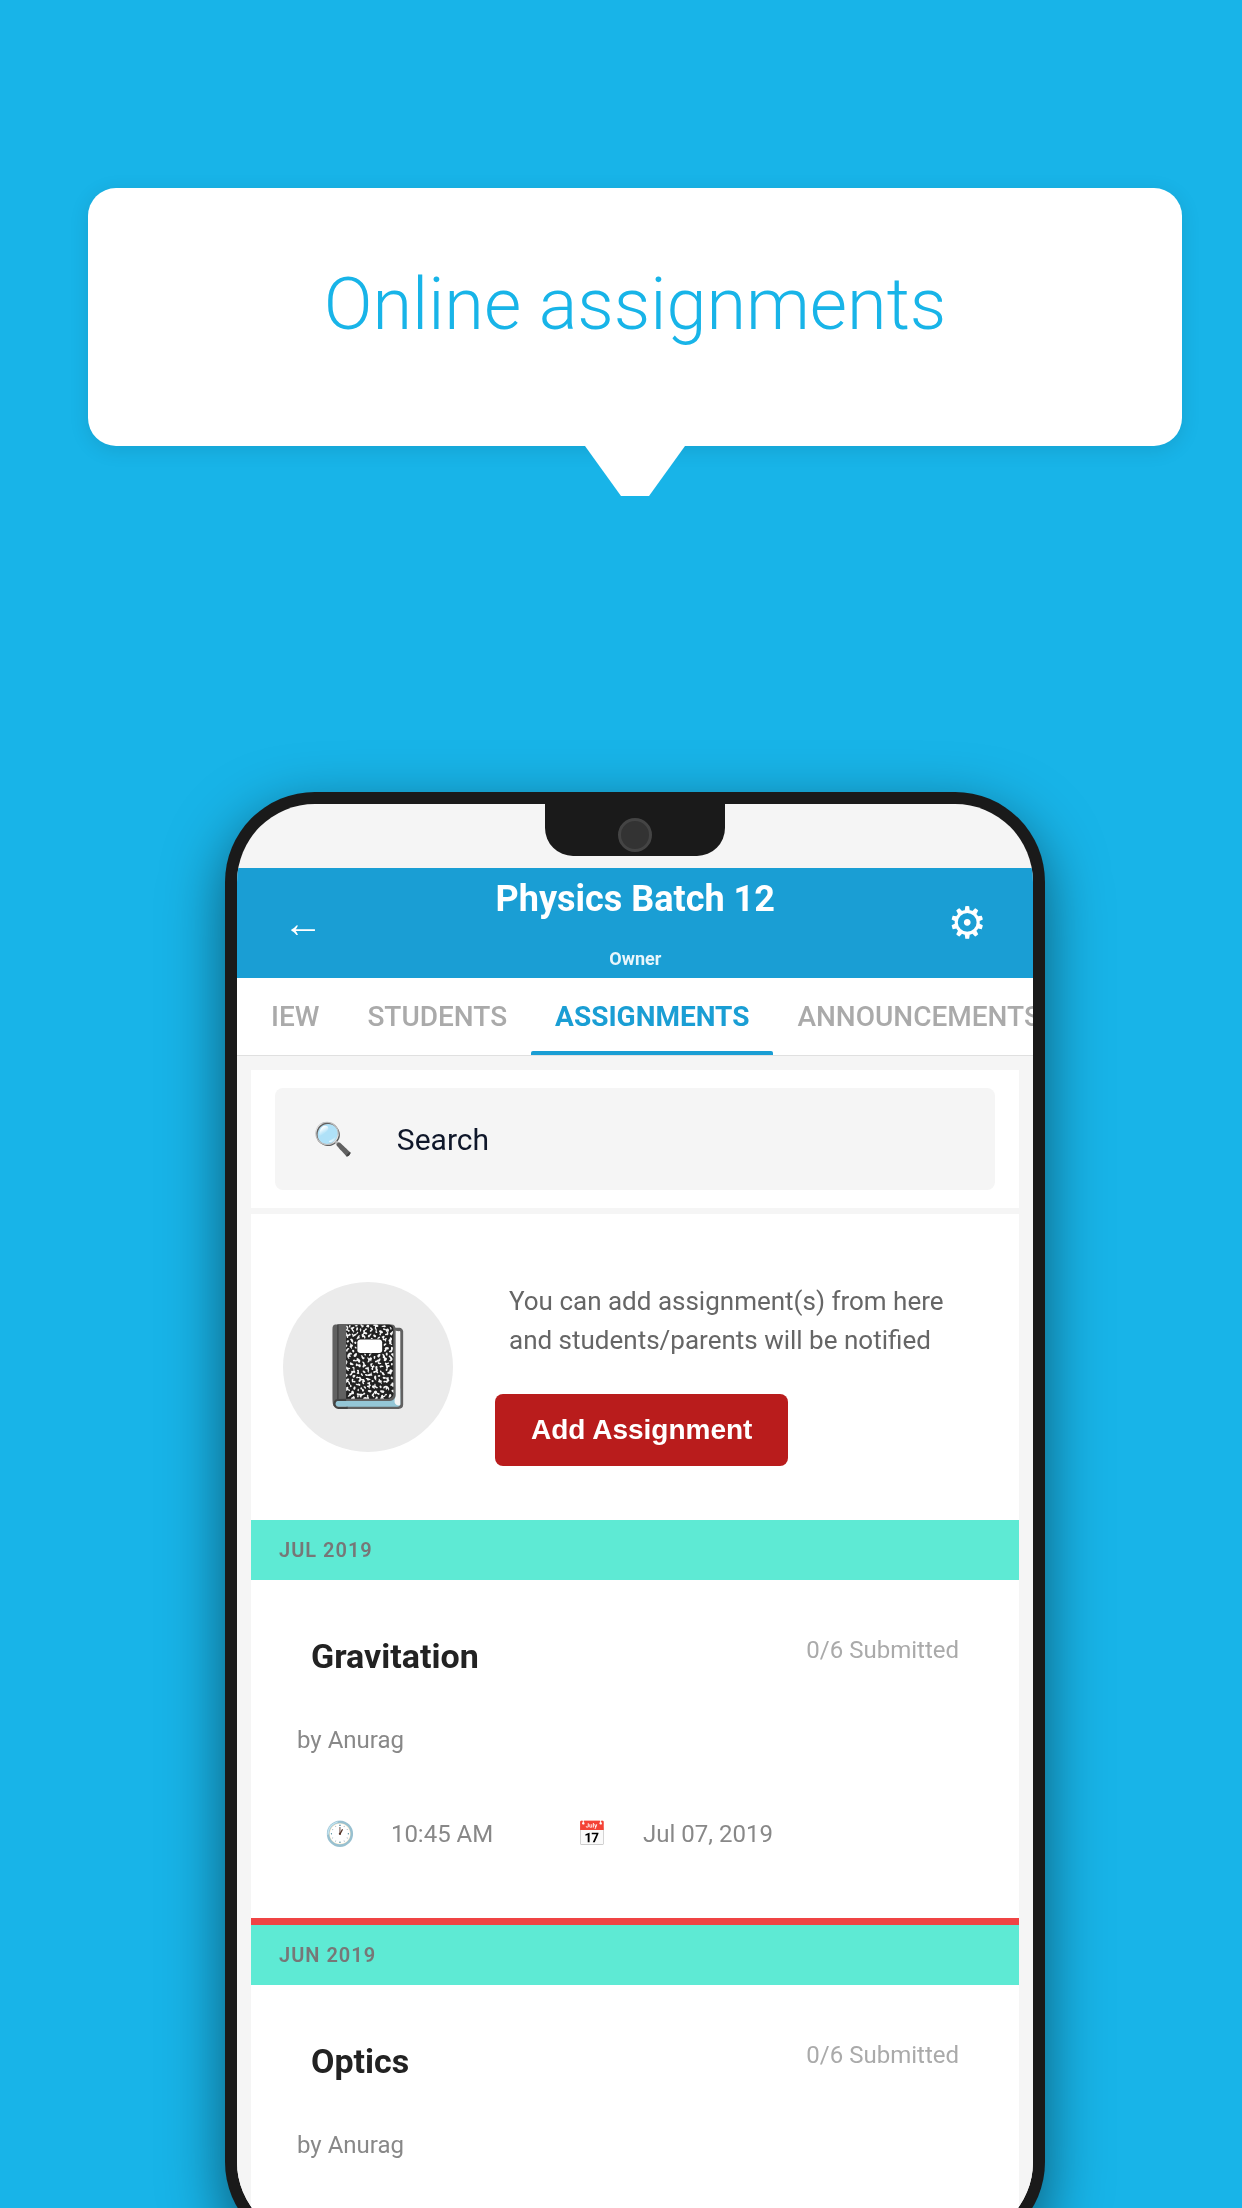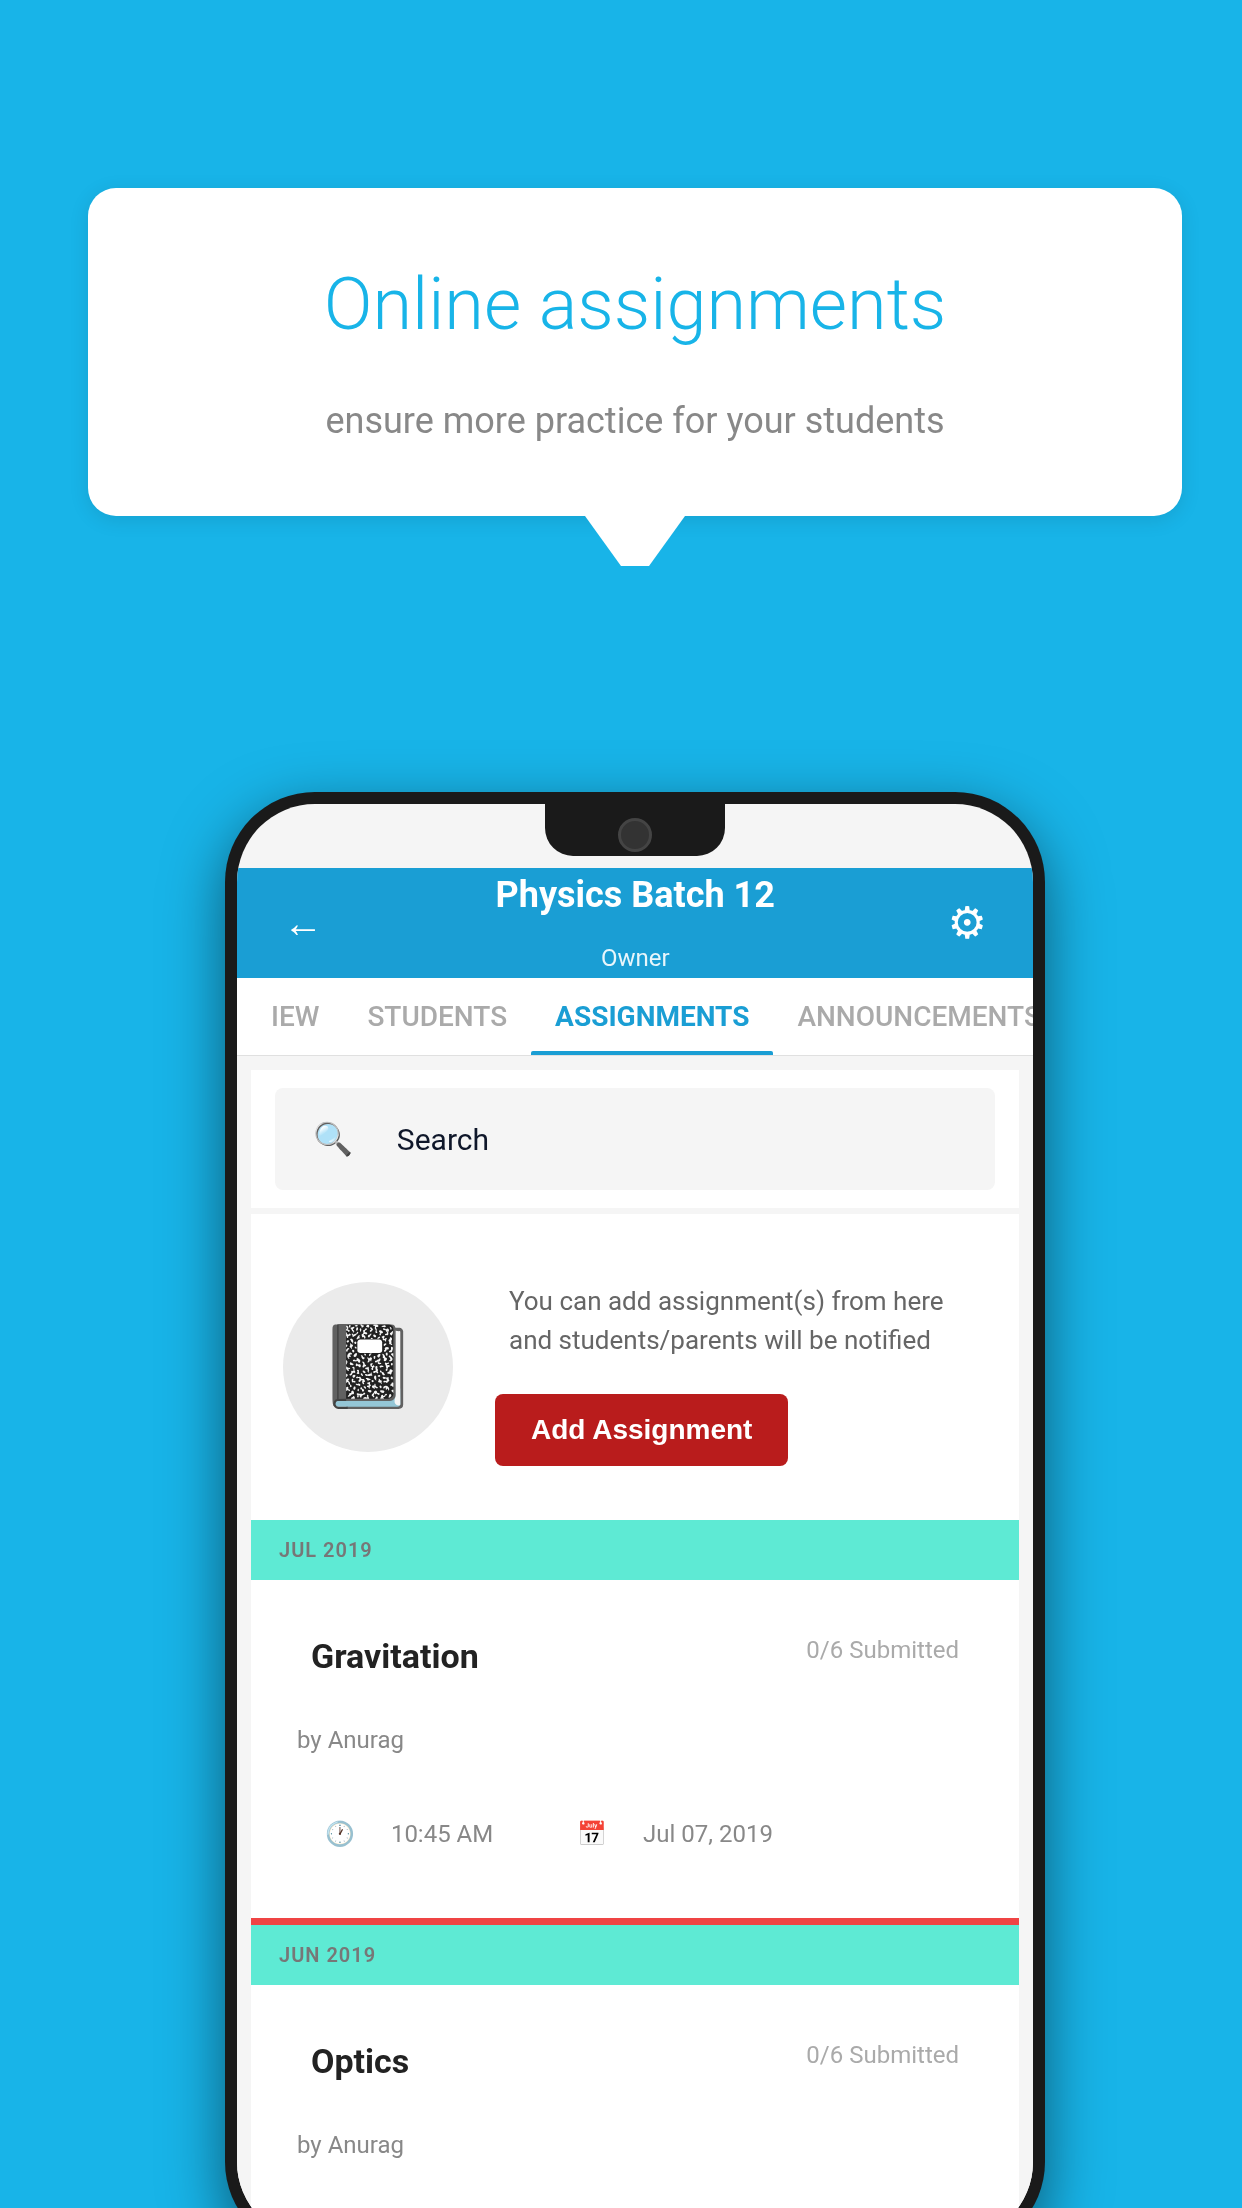--- a/index.html
+++ b/index.html
@@ -153,22 +153,22 @@
     .header-center {
       text-align: center;
     }
     .header-title {
       color: white;
       font-size: 36px;
       font-weight: 700;
     }
     .header-subtitle {
       color: rgba(255,255,255,0.9);
-      font-size: 24px;
-      font-weight: 400;
+      font-size: 18px;
+      font-weight: 700;
     }
     .header-gear {
       color: white;
       font-size: 44px;
       cursor: pointer;
     }
 
     
     .tabs-bar {
       position: absolute;
@@ -337,21 +337,20 @@
     .meta-icon {
       font-size: 24px;
     }
   </style>
 </head>
 <body>
 
 <div class="speech-bubble-container">
   <div class="speech-bubble">
     <div class="speech-bubble-title">Online assignments</div>
-    <div class="speech-bubble-subtitle">ensure more practice for your students</div>
   </div>
   <div class="speech-bubble-tail"></div>
 </div>
 
 <div class="phone-frame">
 
   <div class="phone-screen">
 
     <div class="phone-notch">
       <div class="phone-notch-camera"></div>

